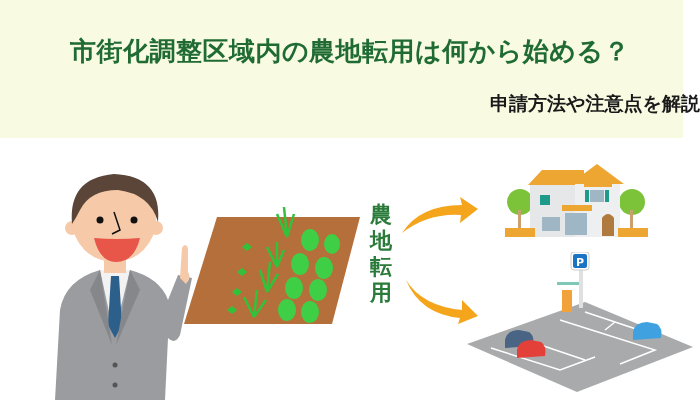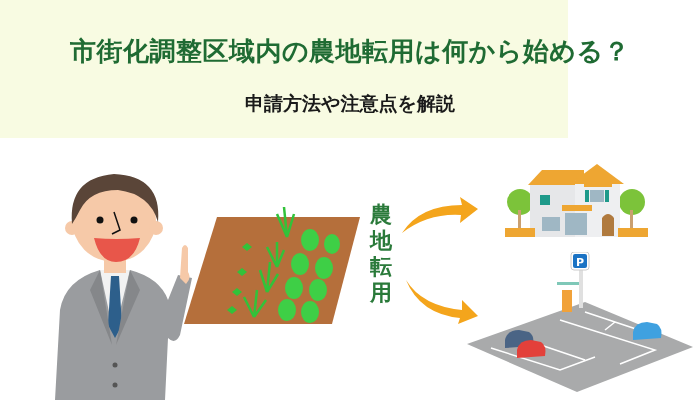--- a/index.html
+++ b/index.html
@@ -1,28 +1,28 @@
 <!DOCTYPE html>
 <html><head>
   <meta charset="utf-8">
   <style>
     * { margin: 0; padding: 0; box-sizing: border-box; }
     html, body { width: 700px; height: 400px; overflow: hidden; background: #ffffff; }
     body { position: relative; font-family: "DejaVu Sans", sans-serif; }
     .header {
-      position: absolute; left: 0; top: 0; width: 568px; height: 138px;
+      position: absolute; left: 0; top: 0; width: 683px; height: 138px;
       background: #f8fbe2;
     }
     .title {
       position: absolute; left: 0; top: 34px; width: 700px; text-align: center;
       font-size: 26px; font-weight: bold; color: #1f6b33; letter-spacing: 0.5px;
       font-family: "DejaVu Sans", sans-serif;
     }
     .subtitle {
-      position: absolute; left: 0; top: 91px; width: 700px; text-align: center;
+      position: absolute; left: 0; top: 91px; width: 700px; text-align: right;
       font-size: 19px; font-weight: bold; color: #1a1a1a;
       font-family: "DejaVu Sans", sans-serif;
     }
     .art { position: absolute; }
     .vlabel {
       position: absolute; left: 366px; top: 202px; width: 30px;
       font-size: 22px; color: #2a7a3a; font-weight: bold; line-height: 26px;
       text-align: center; font-family: "DejaVu Sans", sans-serif;
     }
     .vlabel span { display: block; }

